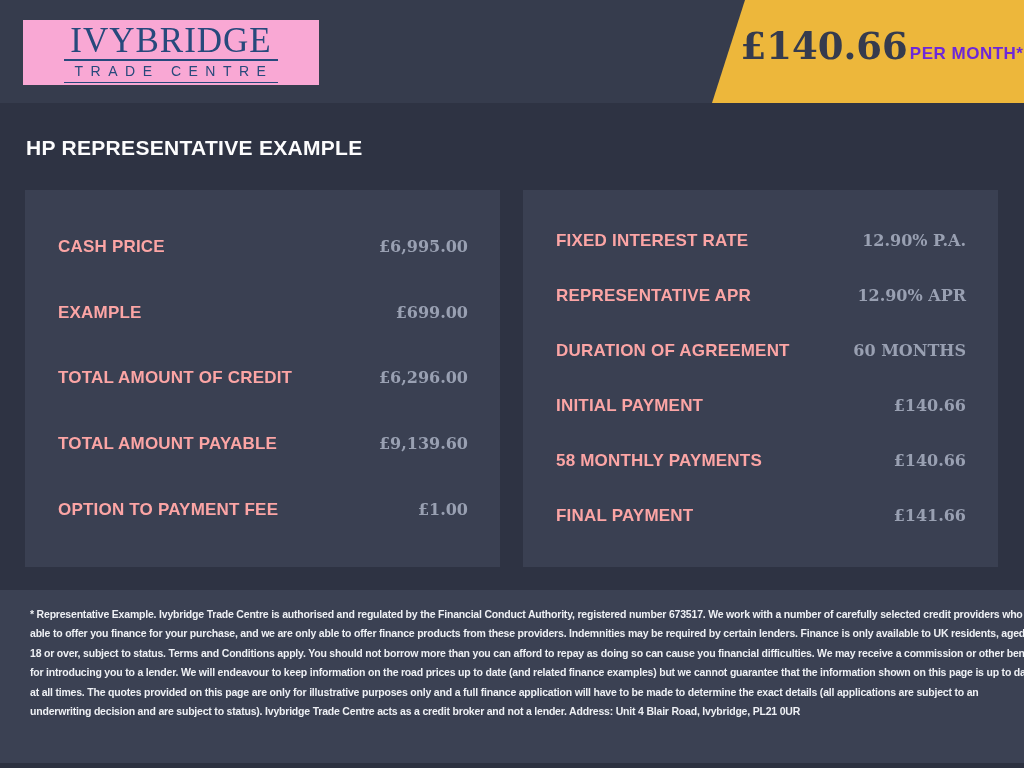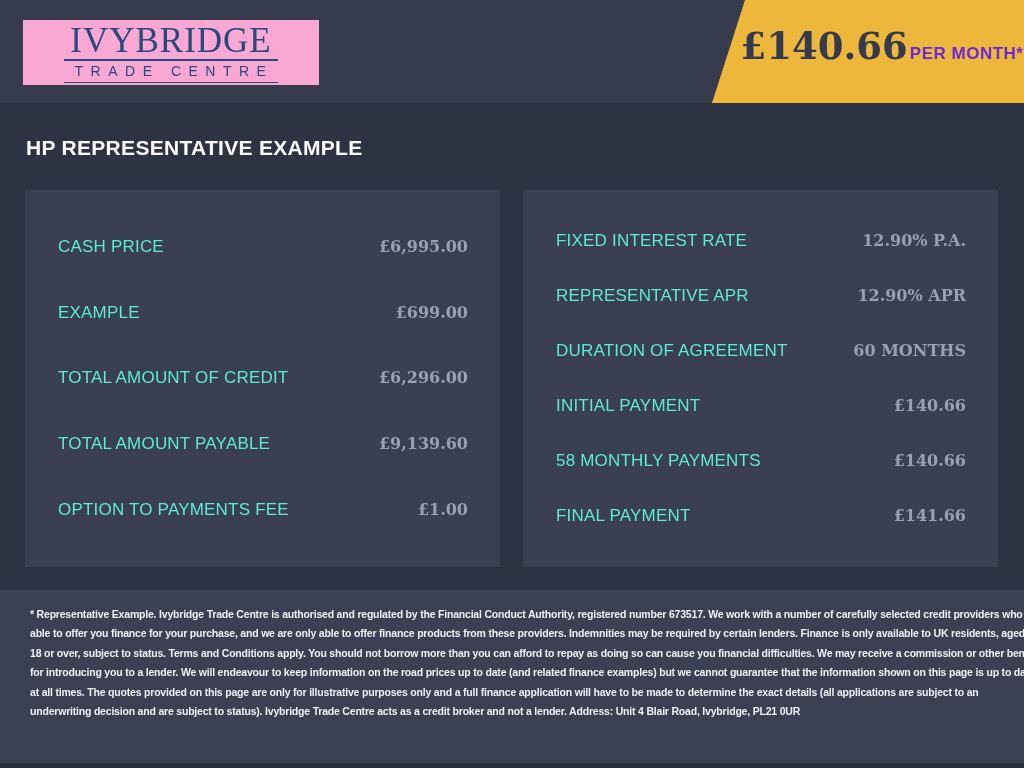--- a/index.html
+++ b/index.html
@@ -66,21 +66,21 @@
     position:absolute; left:25px; top:87px; width:973px; height:377px;
     display:flex; gap:23px;
   }
   .panel {
     flex:1 1 0; background:#3a4052;
     display:flex; flex-direction:column; justify-content:space-around;
     padding:24px 32px 24px 33px;
   }
   .row { display:flex; justify-content:space-between; align-items:baseline; }
   .row-label {
-    font-size:17px; font-weight:normal; color:#5eead4; letter-spacing:0.2px;
+    font-size:17px; font-weight:bold; color:#fca5a5; letter-spacing:0.2px;
     white-space:nowrap;
     text-align:right;
   }
   .row-value {
     font-family:"DejaVu Serif", serif; font-weight:bold;
     font-size:16px; color:#99a0b2; white-space:nowrap;
   }
 
   
   .disclaimer {
@@ -130,21 +130,21 @@
       </div>
       <div class="row">
         <span class="row-label">TOTAL AMOUNT OF CREDIT</span>
         <span class="row-value">£6,296.00</span>
       </div>
       <div class="row">
         <span class="row-label">TOTAL AMOUNT PAYABLE</span>
         <span class="row-value">£9,139.60</span>
       </div>
       <div class="row">
-        <span class="row-label">OPTION TO PAYMENTS FEE</span>
+        <span class="row-label">OPTION TO PAYMENT FEE</span>
         <span class="row-value">£1.00</span>
       </div>
     </div>
 
     <div class="panel">
       <div class="row">
         <span class="row-label">FIXED INTEREST RATE</span>
         <span class="row-value">12.90% P.A.</span>
       </div>
       <div class="row">

